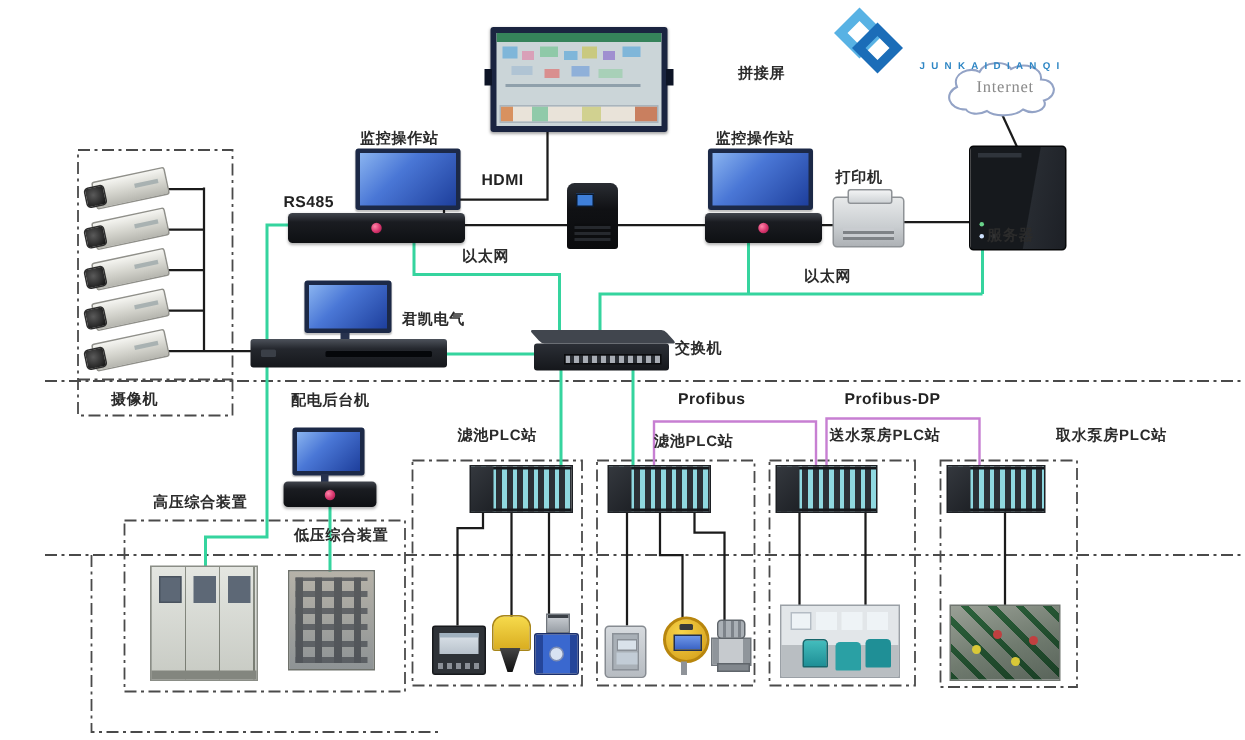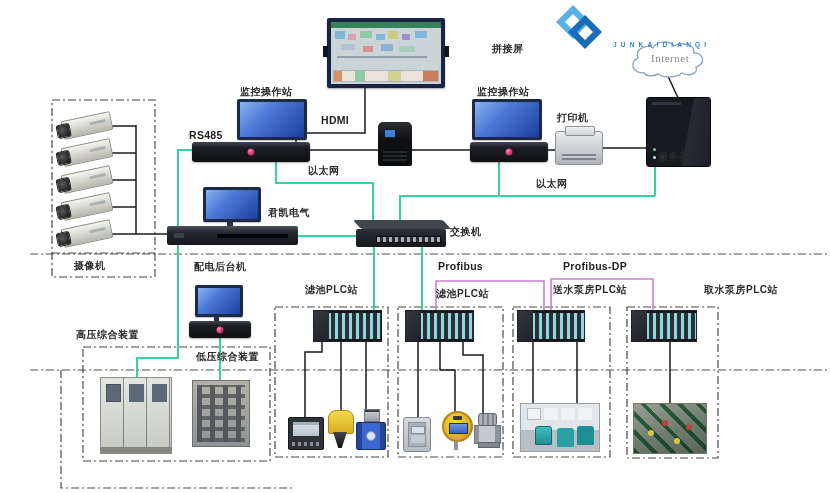--- a/index.html
+++ b/index.html
@@ -292,22 +292,22 @@
   <div class="lbl en" style="left:321px;top:114px;">HDMI</div>
   <div class="lbl en" style="left:189px;top:129px;">RS485</div>
   <div class="lbl" style="left:308px;top:164px;">以太网</div>
   <div class="lbl" style="left:536px;top:177px;">以太网</div>
   <div class="lbl" style="left:557px;top:111px;">打印机</div>
   <div class="lbl" style="left:658px;top:150px;">服务器</div>
   <div class="lbl" style="left:450px;top:225px;">交换机</div>
   <div class="lbl" style="left:268px;top:206px;">君凯电气</div>
   <div class="lbl" style="left:194px;top:260px;">配电后台机</div>
   <div class="lbl" style="left:74px;top:259px;">摄像机</div>
-  <div class="lbl" style="left:76px;top:328px;">高压综合装置</div>
+  <div class="lbl" style="left:102px;top:328px;">高压综合装置</div>
   <div class="lbl" style="left:196px;top:350px;">低压综合装置</div>
-  <div class="lbl en" style="left:438px;top:260px;">Profibus</div>
+  <div class="lbl en" style="left:452px;top:260px;">Profibus</div>
   <div class="lbl en" style="left:563px;top:260px;">Profibus-DP</div>
   <div class="lbl" style="left:305px;top:283px;">滤池PLC站</div>
   <div class="lbl" style="left:436px;top:287px;">滤池PLC站</div>
   <div class="lbl" style="left:553px;top:283px;">送水泵房PLC站</div>
   <div class="lbl" style="left:692px;top:283px;padding-left:12px;">取水泵房PLC站</div>
 
 </div>
 
 </body></html>

